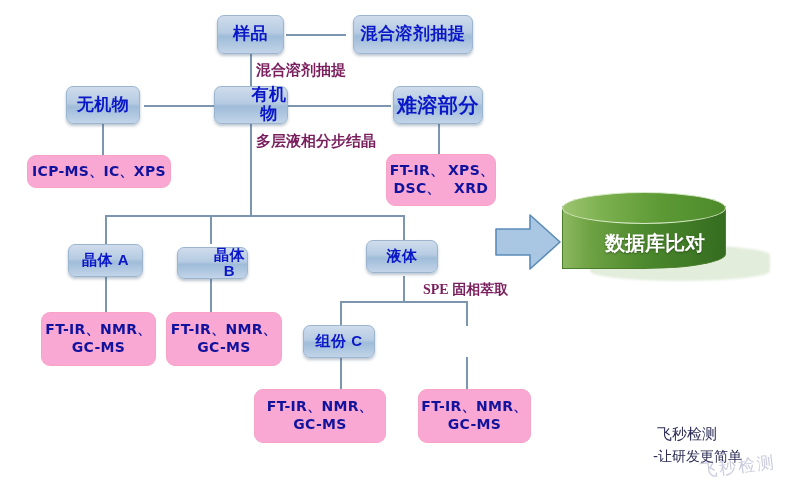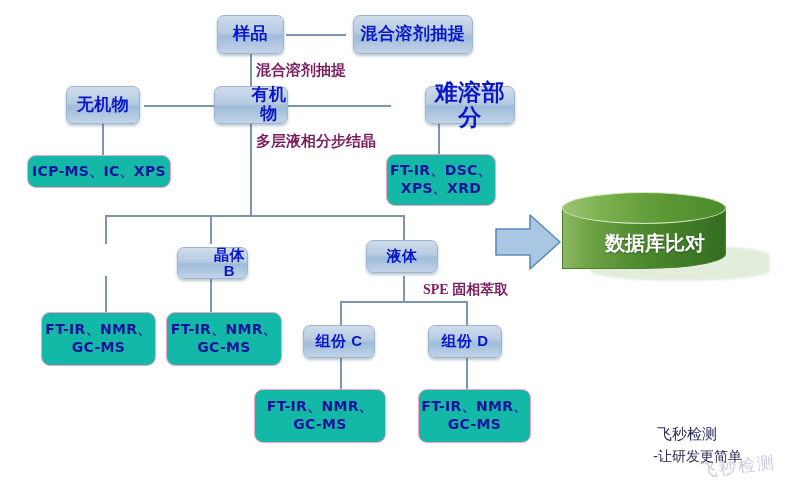--- a/index.html
+++ b/index.html
@@ -30,21 +30,21 @@
     letter-spacing:.5px;
     text-align:center;
     line-height:1.1;
   }
 
   
   .pbox{
     position:absolute;
     box-sizing:border-box;
     border-radius:9px;
-    background:#14b8a6;
+    background:#f9a8d4;
     border:1px solid #f8a3c6;
     display:flex;align-items:center;justify-content:center;
     color:#12139c;
     font-weight:bold;
     text-align:center;
     line-height:1.28;
     letter-spacing:.3px;
     font-family:"DejaVu Sans","Liberation Sans",sans-serif;
   }
 
@@ -152,46 +152,46 @@
   </div>
 
   <div class="bbox" style="left:66px;top:86px;width:74px;height:38px;font-size:17px;">
     <span>无机物</span>
   </div>
 
   <div class="bbox" style="left:214px;top:86px;width:74px;height:38px;font-size:17px;padding-left:36px;">
     <span>有机物</span>
   </div>
 
-  <div class="bbox" style="left:393px;top:86px;width:90px;height:38px;font-size:23px;margin-left:32px;">
+  <div class="bbox" style="left:393px;top:86px;width:90px;height:38px;font-size:20px;">
     <span>难溶部分</span>
   </div>
 
+  <div class="bbox" style="left:68px;top:244px;width:75px;height:33px;font-size:15px;">
+    <span>晶体 A</span>
+  </div>
 
   <div class="bbox" style="left:177px;top:247px;width:71px;height:32px;font-size:15px;padding-left:34px;">
     <span>晶体 B</span>
   </div>
 
   <div class="bbox" style="left:366px;top:240px;width:72px;height:33px;font-size:15px;">
     <span>液体</span>
   </div>
 
   <div class="bbox" style="left:303px;top:325px;width:72px;height:33px;font-size:15px;">
     <span>组份 C</span>
   </div>
 
-  <div class="bbox" style="left:428px;top:325px;width:74px;height:33px;font-size:15px;">
-    <span>组份 D</span>
-  </div>
 
   <div class="pbox" style="left:27px;top:155px;width:144px;height:33px;font-size:14px;">
     <span>ICP-MS、IC、XPS</span>
   </div>
 
-  <div class="pbox" style="left:386px;top:154px;width:110px;height:52px;font-size:14px;flex-direction:column;">
+  <div class="pbox" style="left:386px;top:154px;width:110px;height:52px;font-size:14px;flex-direction:row;">
     <span>FT-IR、DSC、</span>
     <span>XPS、XRD</span>
   </div>
 
   <div class="pbox" style="left:41px;top:312px;width:115px;height:54px;font-size:14px;flex-direction:column;">
     <span>FT-IR、NMR、</span>
     <span>GC-MS</span>
   </div>
 
   <div class="pbox" style="left:166px;top:312px;width:116px;height:54px;font-size:14px;flex-direction:column;">

